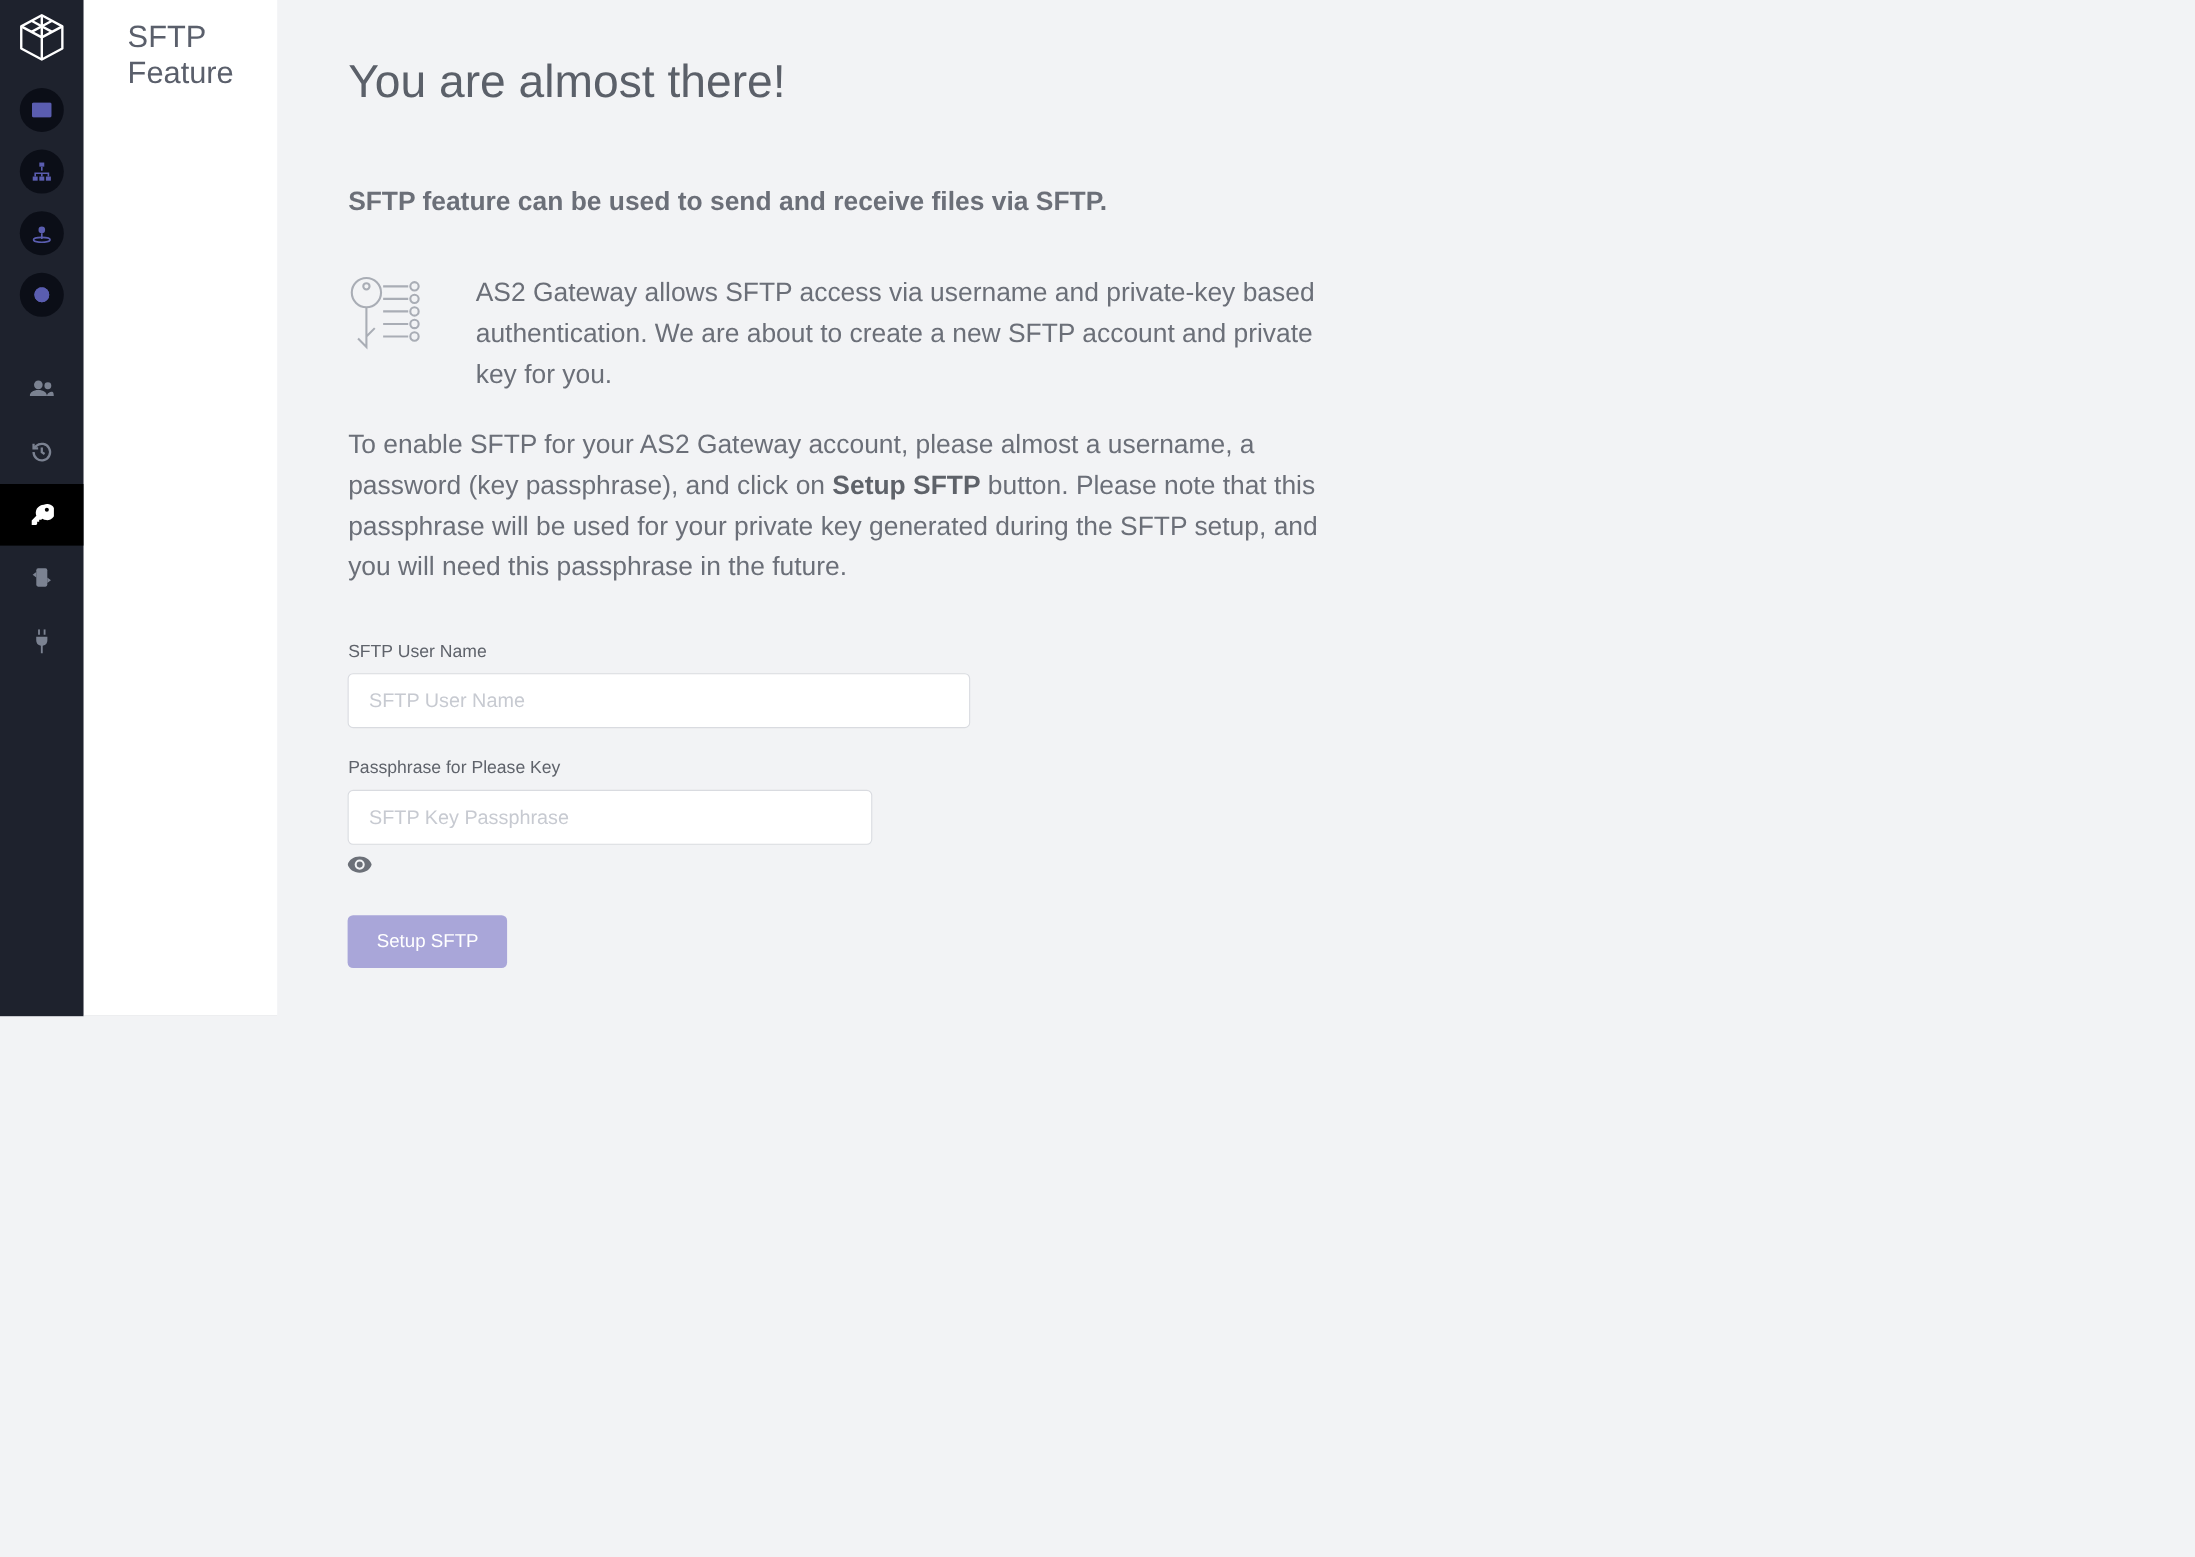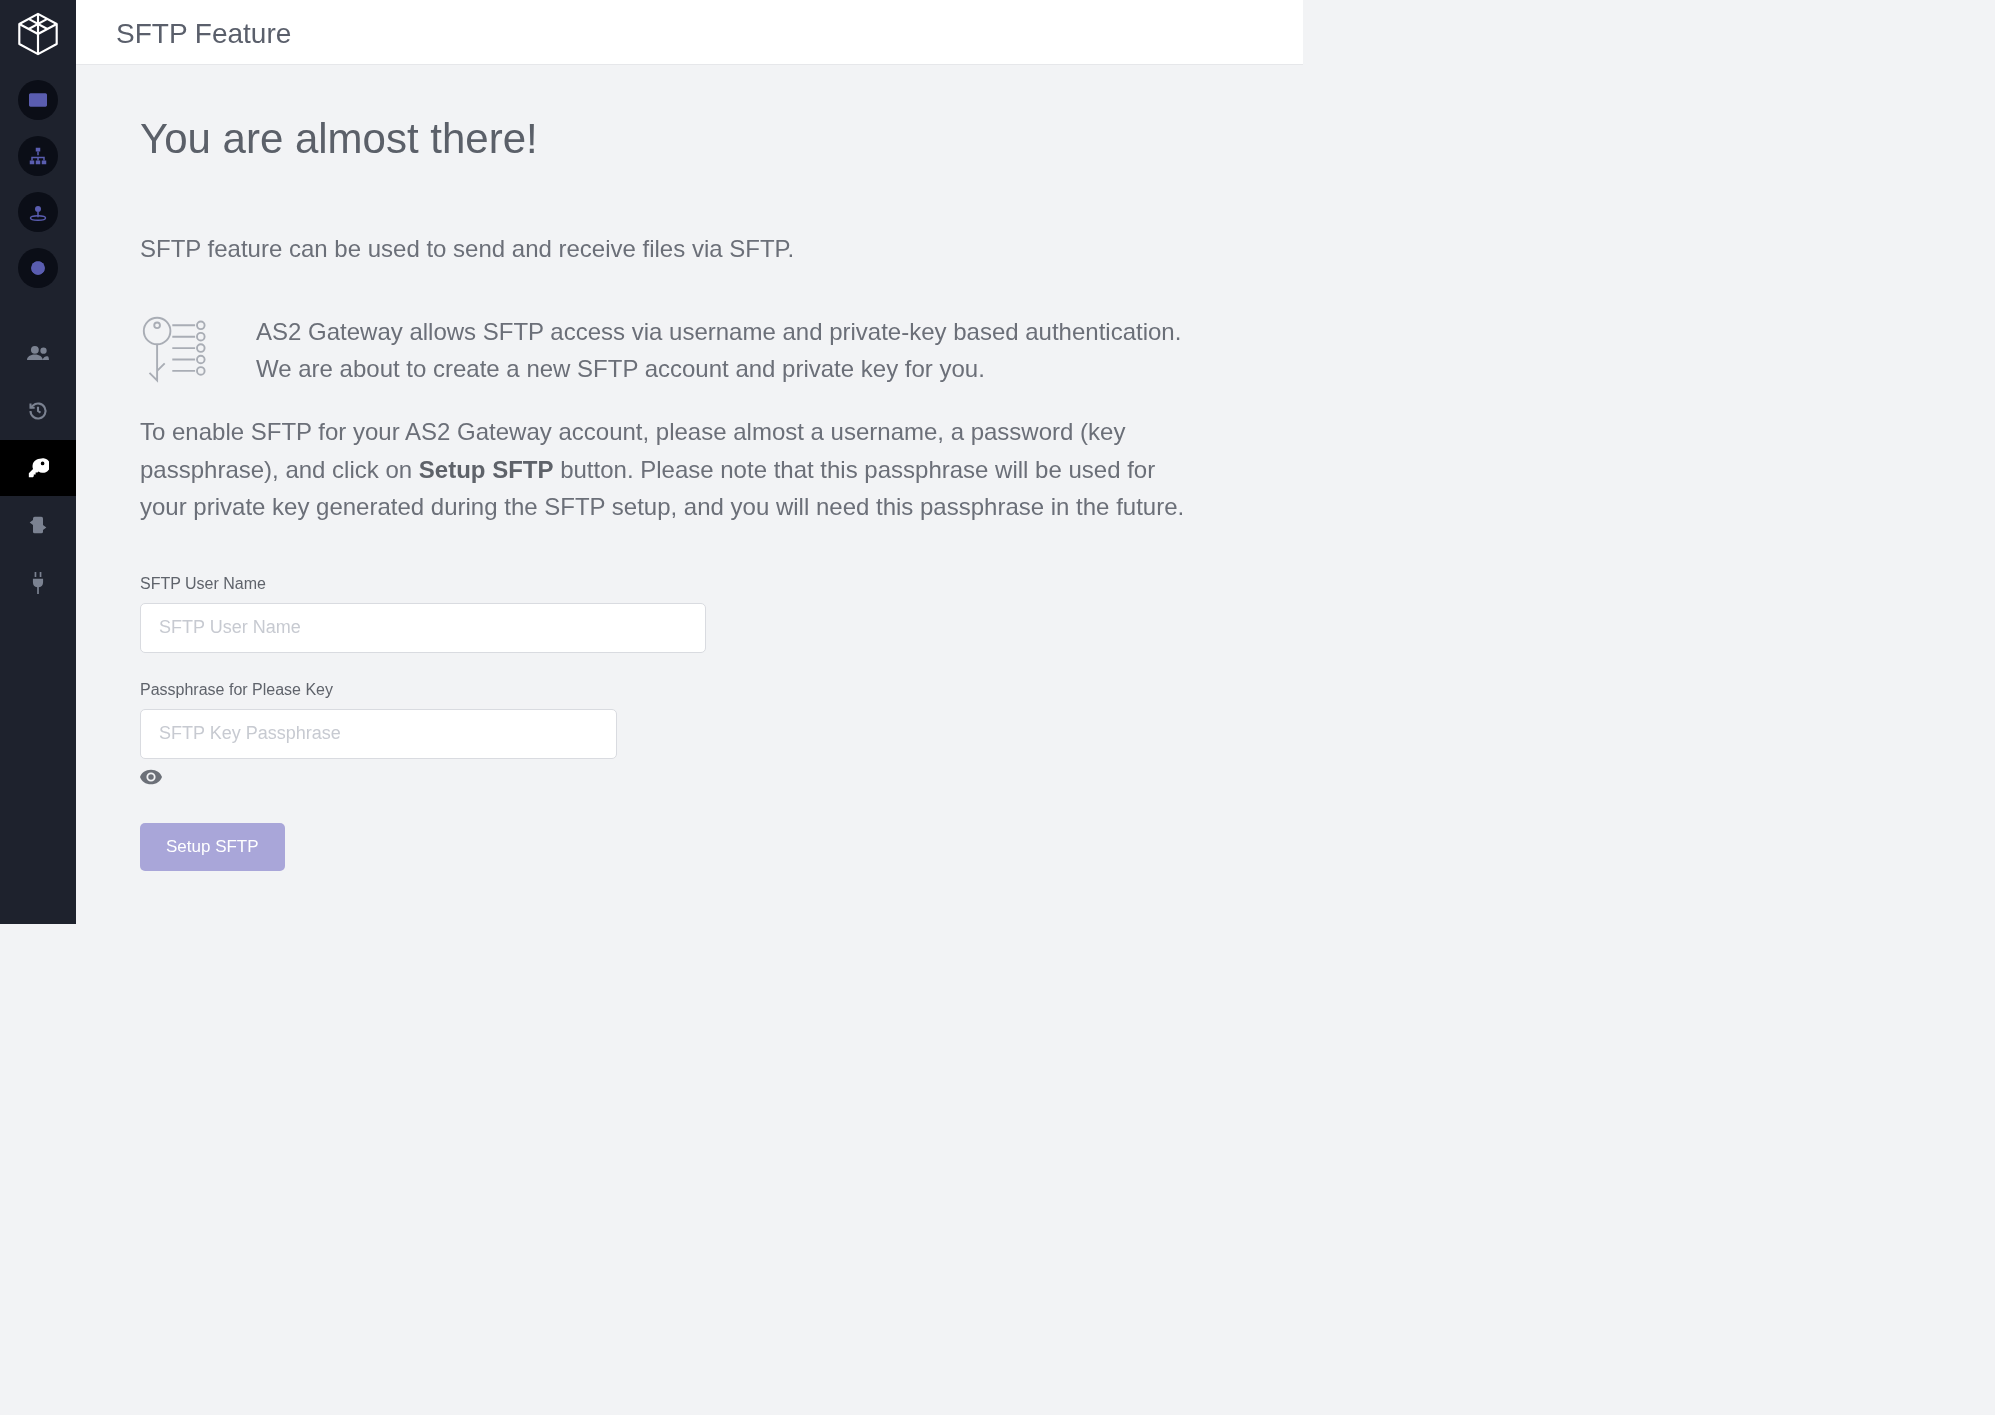--- a/index.html
+++ b/index.html
@@ -53,21 +53,20 @@
   height: 56px;
   background: #000;
   border-radius: 0;
   color: #fff;
   margin: 0;
 }
 .nav-spacer { height: 28px; }
 .main {
   flex: 1;
   display: flex;
-  flex-direction: column;
   overflow: auto;
 }
 .header {
   background: #fff;
   padding: 18px 40px 14px 40px;
   border-bottom: 1px solid #e6e7ea;
 }
 .page-title {
   font-size: 28px;
   font-weight: 400;
@@ -77,21 +76,21 @@
   padding: 50px 100px 40px 64px;
 }
 h1.hero {
   font-size: 42px;
   font-weight: 300;
   color: #5b6069;
   margin-bottom: 72px;
 }
 .lead {
   font-size: 24px;
-  font-weight: 400;
+  font-weight: 700;
   color: #6b6f78;
   margin-bottom: 50px;
 }
 .info-row {
   display: flex;
   gap: 40px;
   margin-bottom: 26px;
 }
 .key-icon {
   flex-shrink: 0;

